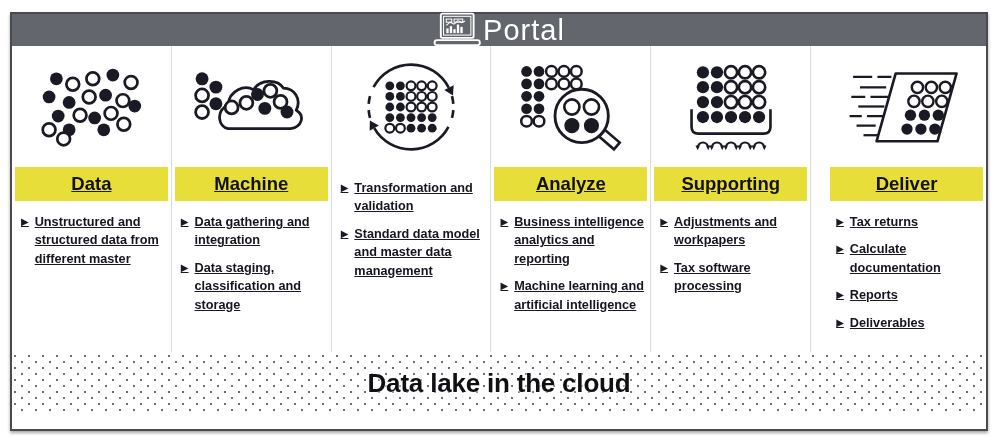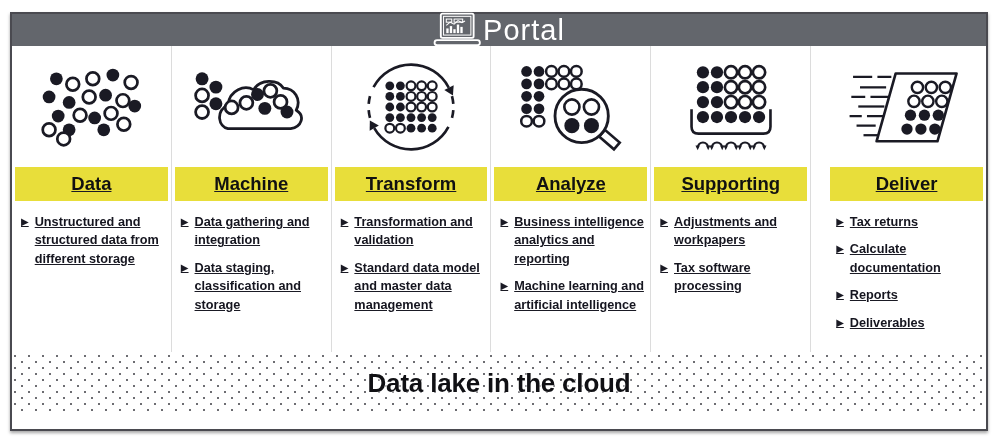--- a/index.html
+++ b/index.html
@@ -85,21 +85,21 @@
             <circle cx="96" cy="64" r="7"></circle>
           </g>
         </svg>
       </div>
       <div class="label-bar">
         <span>Data</span>
       </div>
       <div class="bullets">
         <div class="bullet">
           <span class="marker">▶</span>
-          <span class="btext">Unstructured and structured data from different storage</span>
+          <span class="btext">Unstructured and structured data from different master</span>
         </div>
       </div>
     </div>
 
     <div class="column">
       <div class="icon-area">
         <svg viewBox="0 0 130 92" width="120" height="85">
           <g fill="#1A1A24">
             <circle cx="12" cy="16" r="7"></circle>
                 <circle cx="27" cy="25" r="7"></circle>
@@ -173,23 +173,20 @@
                 <circle cx="72" cy="48" r="5"></circle>
                 <circle cx="84" cy="48" r="5"></circle>
             <circle cx="60" cy="60" r="5"></circle>
                 <circle cx="72" cy="60" r="5"></circle>
                 <circle cx="84" cy="60" r="5"></circle>
             <circle cx="36" cy="84" r="5"></circle>
                 <circle cx="48" cy="84" r="5"></circle>
           </g>
         </svg>
       </div>
-      <div class="label-bar">
-        <span>Transform</span>
-      </div>
       <div class="bullets">
         <div class="bullet">
           <span class="marker">▶</span>
           <span class="btext">Transformation and validation</span>
         </div>
         <div class="bullet">
           <span class="marker">▶</span>
           <span class="btext">Standard data model and master data management</span>
         </div>
       </div>

